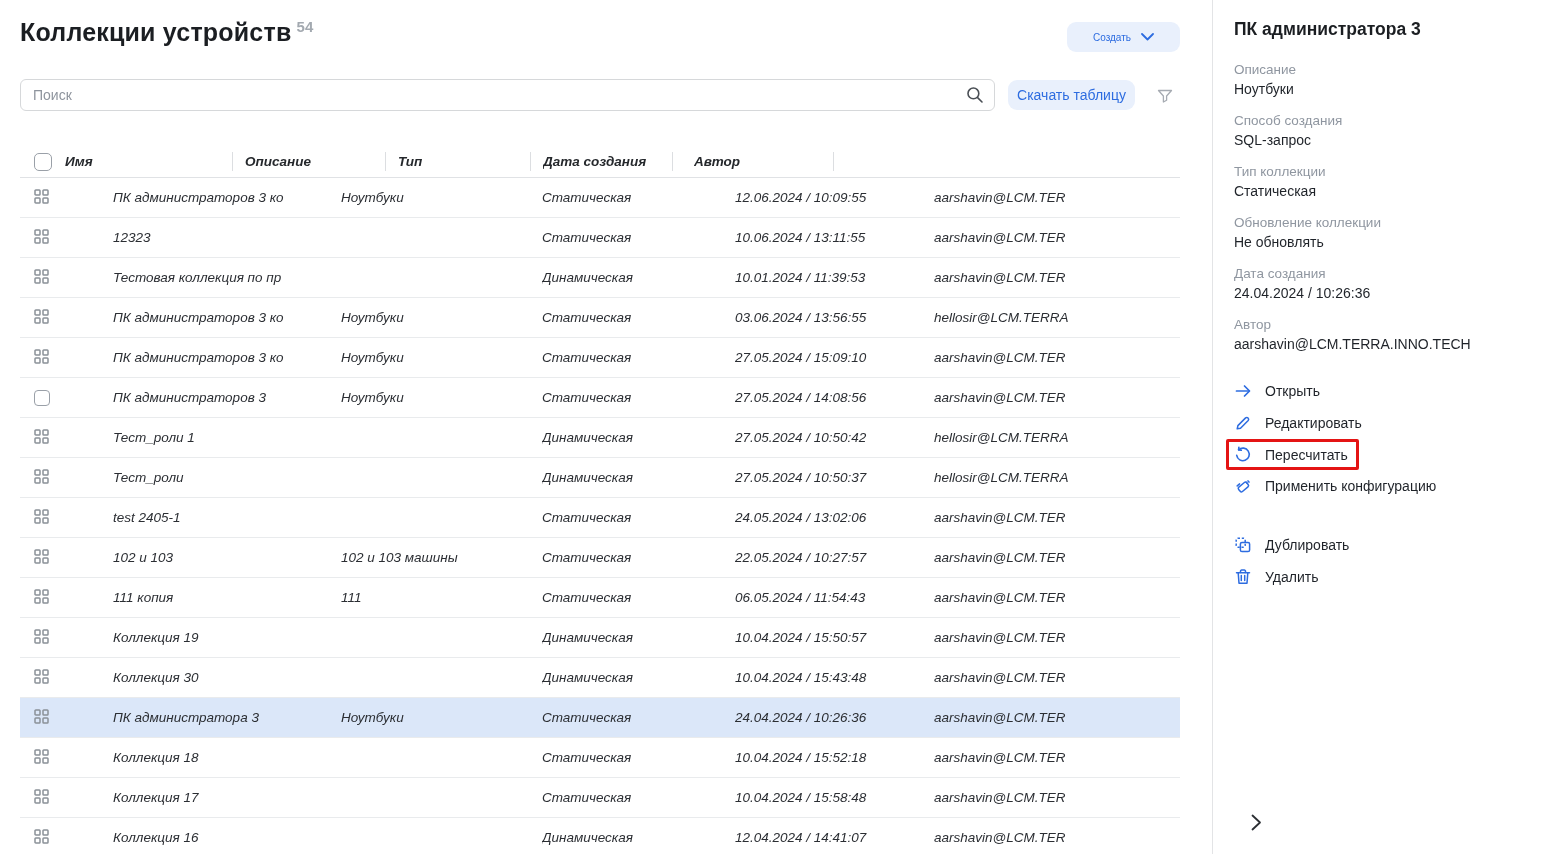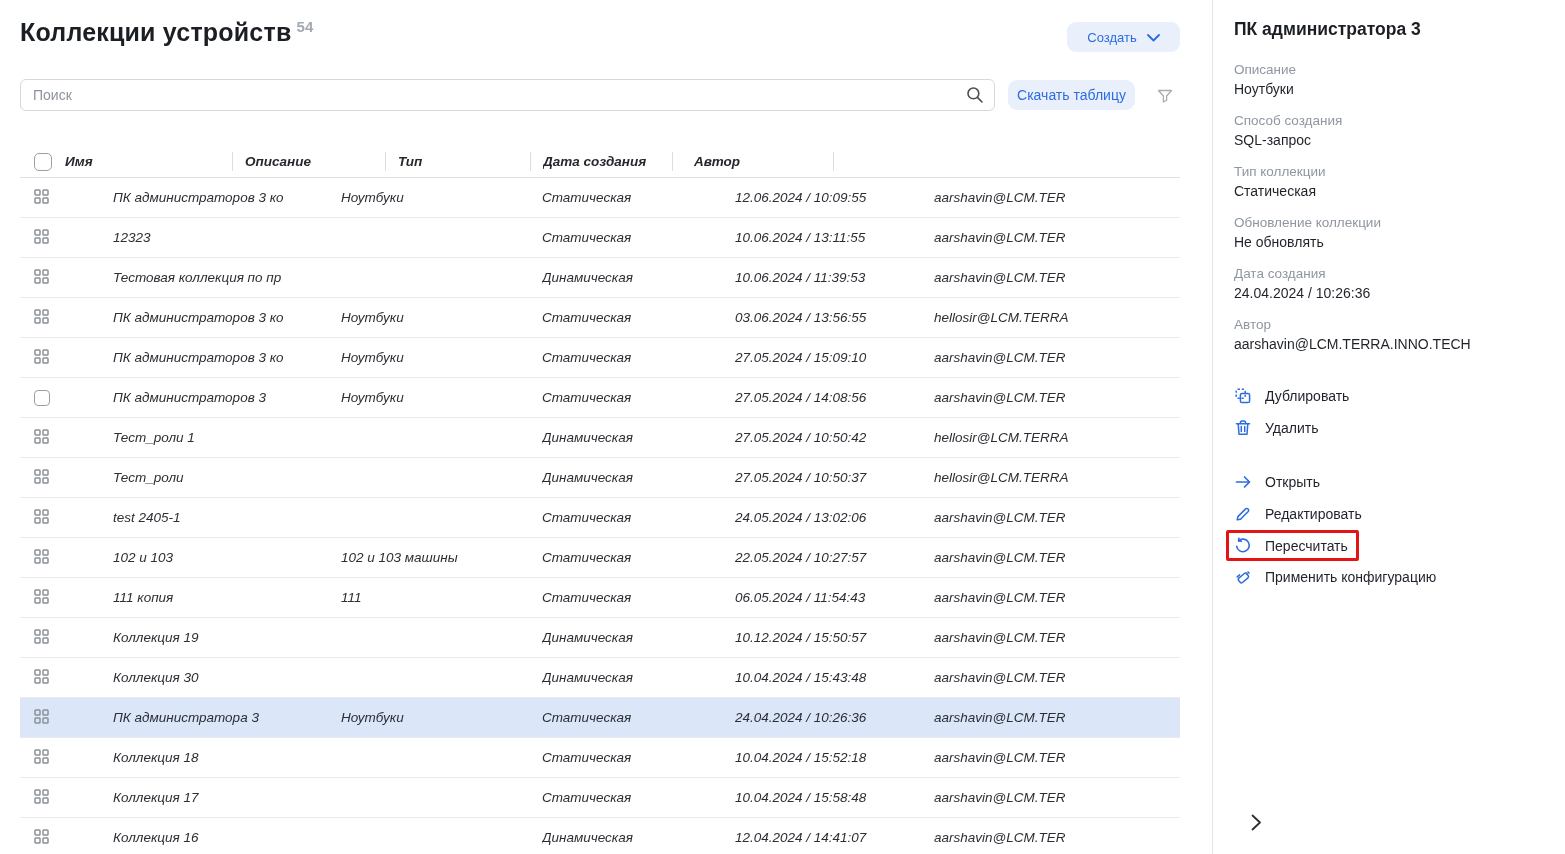--- a/index.html
+++ b/index.html
@@ -7,21 +7,21 @@
     font-family:"Liberation Sans", sans-serif; color:#24272b; }
 
   
   .main { position:absolute; left:0; top:0; width:1212px; height:826px; background:#fff; }
 
   .page-title { position:absolute; left:20px; top:18px; font-size:25px; font-weight:700; color:#1b1e22; letter-spacing:.2px; }
   .page-count { font-size:15px; font-weight:700; color:#a3a9b0; vertical-align:super; margin-left:5px; }
 
   .btn-tonal { display:flex; align-items:center; justify-content:center; gap:10px;
     background:#e9f0fc; color:#2d6ce0; border:none; border-radius:9px; cursor:pointer;
-    font-family:inherit; font-size:13px; }
+    font-family:inherit; font-size:10px; }
   .create-btn { position:absolute; left:1067px; top:22px; width:113px; height:30px; }
 
   .search-wrap { position:absolute; left:20px; top:79px; width:975px; height:32px; }
   .search-input { width:100%; height:100%; border:1px solid #d6d8da; border-radius:6px;
     padding:0 40px 0 12px; font-family:Liberation Sans, sans-serif; font-size:14px; color:#24272b; outline:none; }
   .search-input::placeholder { color:#8e949d; }
   .search-icon { position:absolute; right:11px; top:7px; width:18px; height:18px; }
 
   .download-btn { position:absolute; left:1008px; top:80px; width:127px; height:30px; font-size:14px; }
   .filter-btn { position:absolute; left:1152px; top:84px; width:26px; height:26px; background:none; border:none; cursor:pointer; }
@@ -154,21 +154,21 @@
                 <rect x="1" y="1" width="5" height="5" rx="0.8"></rect>
                 <rect x="9" y="1" width="5" height="5" rx="0.8"></rect>
                 <rect x="1" y="9" width="5" height="5" rx="0.8"></rect>
                 <rect x="9" y="9" width="5" height="5" rx="0.8"></rect>
               </svg></span>
 
     </div>
     <div class="cell c-name">Тестовая коллекция по пр</div>
     <div class="cell c-desc"></div>
     <div class="cell c-type">Динамическая</div>
-    <div class="cell c-created">10.06.2024 / 11:39:53</div>
+    <div class="cell c-created">10.01.2024 / 11:39:53</div>
     <div class="cell c-author">aarshavin@LCM.TER</div>
   </div>
         <div class="row" data-icon="grid">
     <div class="cell c-lead">
       <span class="grid-icon"><svg width="15" height="15" viewBox="0 0 15 15" fill="none" stroke="#8b9198" stroke-width="1.5" stroke-linejoin="round">
                 <rect x="1" y="1" width="5" height="5" rx="0.8"></rect>
                 <rect x="9" y="1" width="5" height="5" rx="0.8"></rect>
                 <rect x="1" y="9" width="5" height="5" rx="0.8"></rect>
                 <rect x="9" y="9" width="5" height="5" rx="0.8"></rect>
               </svg></span>
@@ -293,21 +293,21 @@
                 <rect x="1" y="1" width="5" height="5" rx="0.8"></rect>
                 <rect x="9" y="1" width="5" height="5" rx="0.8"></rect>
                 <rect x="1" y="9" width="5" height="5" rx="0.8"></rect>
                 <rect x="9" y="9" width="5" height="5" rx="0.8"></rect>
               </svg></span>
 
     </div>
     <div class="cell c-name">Коллекция 19</div>
     <div class="cell c-desc"></div>
     <div class="cell c-type">Динамическая</div>
-    <div class="cell c-created">10.12.2024 / 15:50:57</div>
+    <div class="cell c-created">10.04.2024 / 15:50:57</div>
     <div class="cell c-author">aarshavin@LCM.TER</div>
   </div>
         <div class="row" data-icon="grid">
     <div class="cell c-lead">
       <span class="grid-icon"><svg width="15" height="15" viewBox="0 0 15 15" fill="none" stroke="#8b9198" stroke-width="1.5" stroke-linejoin="round">
                 <rect x="1" y="1" width="5" height="5" rx="0.8"></rect>
                 <rect x="9" y="1" width="5" height="5" rx="0.8"></rect>
                 <rect x="1" y="9" width="5" height="5" rx="0.8"></rect>
                 <rect x="9" y="9" width="5" height="5" rx="0.8"></rect>
               </svg></span>
@@ -406,20 +406,58 @@
     <div class="field-label">Обновление коллекции</div>
     <div class="field-value">Не обновлять</div>
   </div>
       <div class="field">
     <div class="field-label">Дата создания</div>
     <div class="field-value">24.04.2024 / 10:26:36</div>
   </div>
       <div class="field">
     <div class="field-label">Автор</div>
     <div class="field-value">aarshavin@LCM.TERRA.INNO.TECH</div>
+  </div>
+    </div>
+  <div class="actions primary" id="actions-primary">
+      <div class="action-item">
+    <span class="a-icon">
+          <svg width="18" height="18" viewBox="0 0 18 18" fill="none" stroke="#2d6ce0" stroke-width="1.7" stroke-linecap="round" stroke-linejoin="round">
+            <path d="M2.5 9 H15"></path>
+            <path d="M10.5 4 L15.5 9 L10.5 14"></path>
+          </svg>
+        </span>
+    <span class="a-label">Открыть</span>
+  </div>
+      <div class="action-item">
+    <span class="a-icon">
+          <svg width="18" height="18" viewBox="0 0 18 18" fill="none" stroke="#2d6ce0" stroke-width="1.5" stroke-linecap="round" stroke-linejoin="round">
+            <path d="M3.2 14.8 L3.9 11.6 L11.6 3.9 a1.85 1.85 0 0 1 2.6 2.6 L6.5 14.2 L3.2 14.8 Z"></path>
+          </svg>
+        </span>
+    <span class="a-label">Редактировать</span>
+  </div>
+      <div class="action-item highlighted">
+    <span class="a-icon">
+          <svg width="18" height="18" viewBox="0 0 18 18" fill="none" stroke="#2d6ce0" stroke-width="1.6" stroke-linecap="round" stroke-linejoin="round">
+            <path d="M4.6 3.8 A6.3 6.3 0 1 1 2.7 9.4"></path>
+            <path d="M4.9 1.2 L4.6 3.9 L7.3 4.3"></path>
+          </svg>
+        </span>
+    <span class="a-label">Пересчитать</span>
+  </div>
+      <div class="action-item">
+    <span class="a-icon">
+          <svg width="18" height="18" viewBox="0 0 18 18" fill="none" stroke="#2d6ce0" stroke-width="1.5" stroke-linecap="round" stroke-linejoin="round">
+            <rect x="4.2" y="7.2" width="10.4" height="5.6" rx="1.6" transform="rotate(-40 9.4 10)"></rect>
+            <path d="M3.2 8.9 L5.6 6.9"></path>
+            <path d="M12.4 5.2 l1 1.2 M14 3.9 l1 1.2"></path>
+          </svg>
+        </span>
+    <span class="a-label">Применить конфигурацию</span>
   </div>
     </div>
   <div class="actions secondary" id="actions-secondary">
       <div class="action-item">
     <span class="a-icon">
           <svg width="18" height="18" viewBox="0 0 18 18" fill="none" stroke="#2d6ce0" stroke-width="1.5" stroke-linejoin="round">
             <rect x="2.2" y="2.2" width="9" height="9" rx="1.6" stroke-dasharray="2.2 1.8"></rect>
             <rect x="6.4" y="6.4" width="9.2" height="9.2" rx="1.6"></rect>
           </svg>
         </span>
@@ -428,58 +466,20 @@
       <div class="action-item">
     <span class="a-icon">
           <svg width="18" height="18" viewBox="0 0 18 18" fill="none" stroke="#2d6ce0" stroke-width="1.5" stroke-linecap="round" stroke-linejoin="round">
             <path d="M2.5 4.7 H15.5"></path>
             <path d="M6.5 4.5 V3.2 a1.1 1.1 0 0 1 1.1-1.1 h2.8 a1.1 1.1 0 0 1 1.1 1.1 V4.5"></path>
             <path d="M4.2 4.7 L5 15.3 H13 L13.8 4.7"></path>
             <path d="M7.3 7.5 V12.6 M10.7 7.5 V12.6"></path>
           </svg>
         </span>
     <span class="a-label">Удалить</span>
-  </div>
-    </div>
-  <div class="actions primary" id="actions-primary">
-      <div class="action-item">
-    <span class="a-icon">
-          <svg width="18" height="18" viewBox="0 0 18 18" fill="none" stroke="#2d6ce0" stroke-width="1.7" stroke-linecap="round" stroke-linejoin="round">
-            <path d="M2.5 9 H15"></path>
-            <path d="M10.5 4 L15.5 9 L10.5 14"></path>
-          </svg>
-        </span>
-    <span class="a-label">Открыть</span>
-  </div>
-      <div class="action-item">
-    <span class="a-icon">
-          <svg width="18" height="18" viewBox="0 0 18 18" fill="none" stroke="#2d6ce0" stroke-width="1.5" stroke-linecap="round" stroke-linejoin="round">
-            <path d="M3.2 14.8 L3.9 11.6 L11.6 3.9 a1.85 1.85 0 0 1 2.6 2.6 L6.5 14.2 L3.2 14.8 Z"></path>
-          </svg>
-        </span>
-    <span class="a-label">Редактировать</span>
-  </div>
-      <div class="action-item highlighted">
-    <span class="a-icon">
-          <svg width="18" height="18" viewBox="0 0 18 18" fill="none" stroke="#2d6ce0" stroke-width="1.6" stroke-linecap="round" stroke-linejoin="round">
-            <path d="M4.6 3.8 A6.3 6.3 0 1 1 2.7 9.4"></path>
-            <path d="M4.9 1.2 L4.6 3.9 L7.3 4.3"></path>
-          </svg>
-        </span>
-    <span class="a-label">Пересчитать</span>
-  </div>
-      <div class="action-item">
-    <span class="a-icon">
-          <svg width="18" height="18" viewBox="0 0 18 18" fill="none" stroke="#2d6ce0" stroke-width="1.5" stroke-linecap="round" stroke-linejoin="round">
-            <rect x="4.2" y="7.2" width="10.4" height="5.6" rx="1.6" transform="rotate(-40 9.4 10)"></rect>
-            <path d="M3.2 8.9 L5.6 6.9"></path>
-            <path d="M12.4 5.2 l1 1.2 M14 3.9 l1 1.2"></path>
-          </svg>
-        </span>
-    <span class="a-label">Применить конфигурацию</span>
   </div>
     </div>
   <button class="collapse-btn">
     <span><svg width="15" height="17" viewBox="0 0 15 17" fill="none" stroke="#2b2e33" stroke-width="1.8" stroke-linecap="round" stroke-linejoin="round">
           <path d="M3.5 1.5 L11 8.5 L3.5 15.5"></path>
         </svg></span>
   </button>
 </aside>
 
 </body></html>

